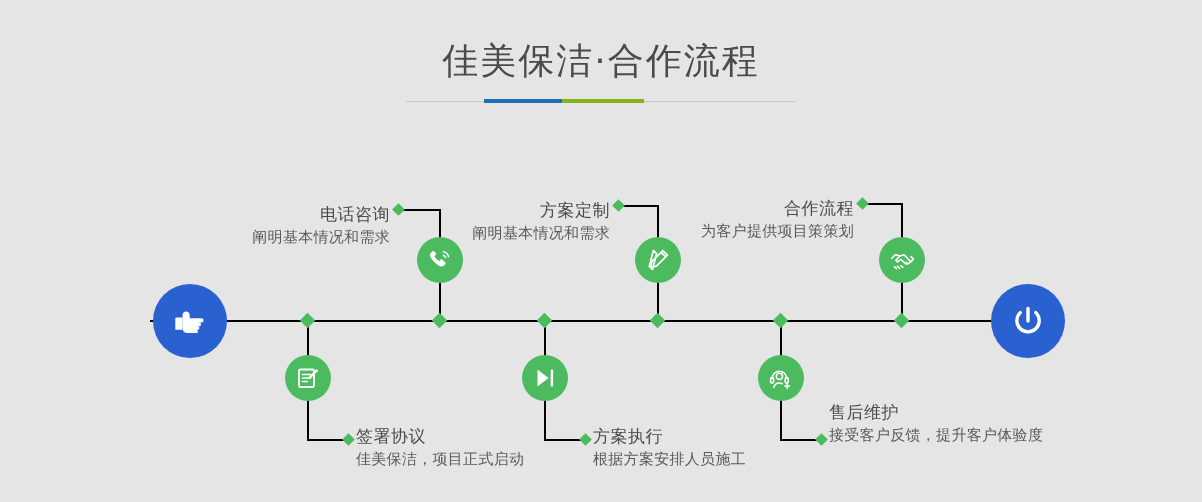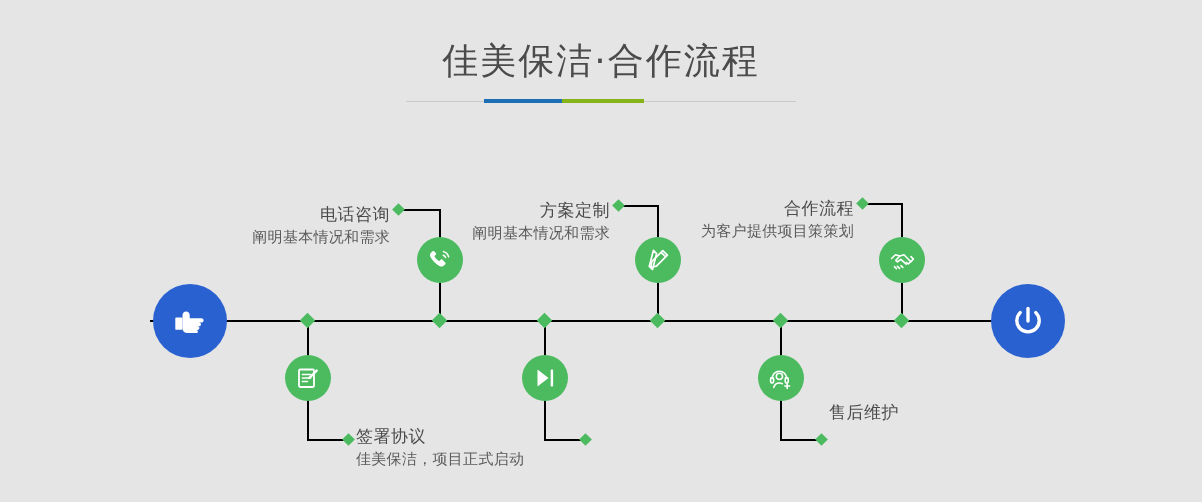--- a/index.html
+++ b/index.html
@@ -263,20 +263,24 @@
     <div class="v-line" style="left:544px; top:320px; height:120px;"></div>
     <div class="h-line" style="left:544px; top:439px; width:40px;"></div>
     <div class="diamond" style="left:581px; top:435px;"></div>
     <div class="node-icon" style="left:522px; top:355px;">
       <span>
         <svg width="26" height="26" viewBox="0 0 26 26">
           <path fill="#ffffff" d="M5.5 4.6l11 8.4-11 8.4z"></path>
           <rect x="18.7" y="4.6" width="2.4" height="16.8" fill="#ffffff"></rect>
         </svg>
       </span>
+    </div>
+    <div class="node-label bottom" style="left:593px; top:424px; width:250px;">
+      <div class="t">方案执行</div>
+      <div class="d">根据方案安排人员施工</div>
     </div>
 
     <div class="axis-diamond" style="left:896px;"></div>
     <div class="v-line" style="left:901px; top:204px; height:117px;"></div>
     <div class="h-line" style="left:864px; top:203px; width:39px;"></div>
     <div class="diamond" style="left:858px; top:199px;"></div>
     <div class="node-icon" style="left:879px; top:237px;">
       <span>
         <svg width="27" height="27" viewBox="0 0 27 27">
           <g fill="none" stroke="#ffffff" stroke-width="1.6" stroke-linejoin="round" stroke-linecap="round">
@@ -307,16 +311,17 @@
             <path d="M11.4 8.3a3.1 3.1 0 1 0 0 6.2 3.1 3.1 0 0 0 0-6.2z"></path>
             <path d="M5.8 22.4c.7-2.8 3-4.4 5.6-4.4 1 0 2 .2 2.9.7"></path>
             <line x1="19.2" y1="18.6" x2="19.2" y2="23.4"></line>
             <line x1="16.8" y1="21" x2="21.6" y2="21"></line>
           </g>
         </svg>
       </span>
     </div>
     <div class="node-label bottom" style="left:829px; top:400px; width:280px;">
       <div class="t">售后维护</div>
+      <div class="d">接受客户反馈，提升客户体验度</div>
     </div>
 
   </div>
 </div>
 
 </body></html>

